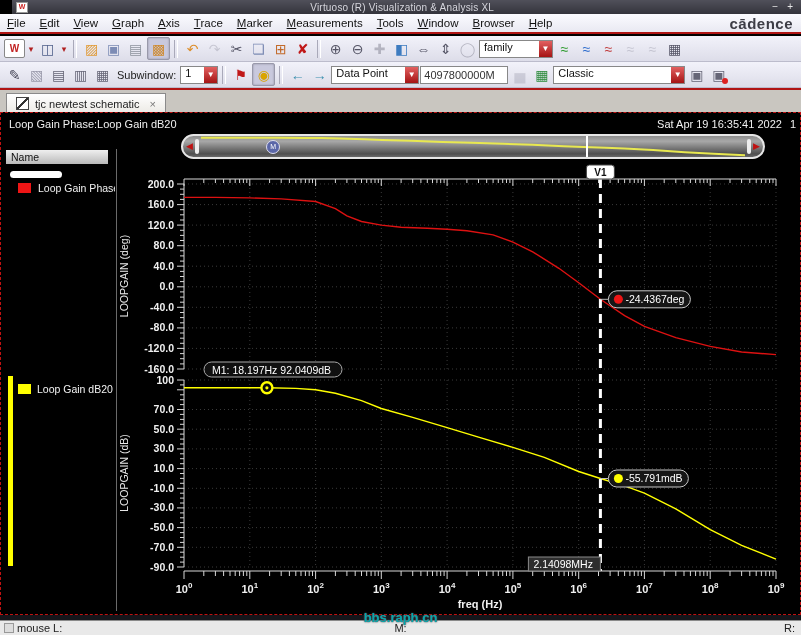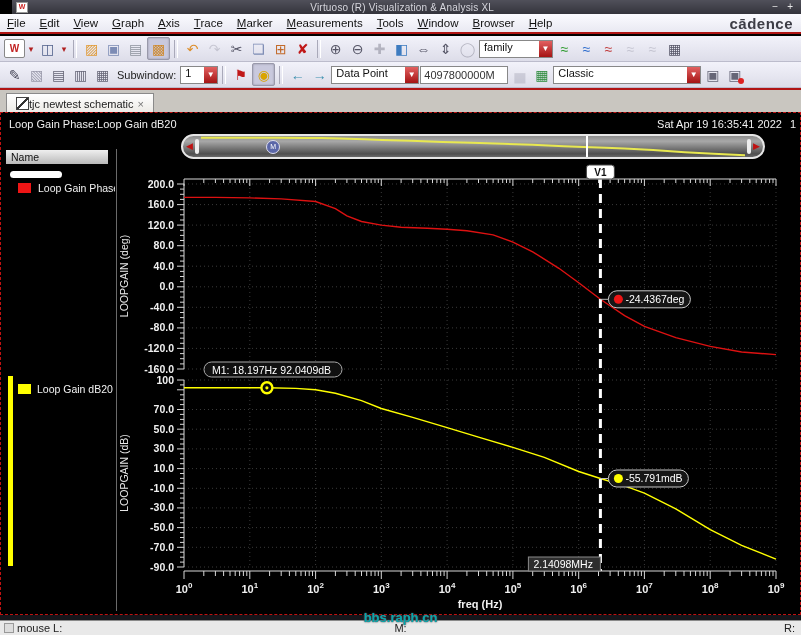--- a/index.html
+++ b/index.html
@@ -35,21 +35,21 @@
   .combo{height:18px;background:#fff;border:1px solid #888;display:flex;align-items:flex-start;
     font-size:11px;color:#111;padding-left:4px;box-sizing:border-box;flex:0 0 auto;}
   .combo .arrow{margin-left:auto;width:13px;align-self:stretch;background:linear-gradient(#e26060,#a51414);
     color:#fff;font-size:8px;display:flex;align-items:center;justify-content:center;}
   .tlabel{font-size:11px;color:#222;margin:0 3px;flex:0 0 auto;}
   .tfield{height:18px;background:#fff;border:1px solid #888;font-size:11px;color:#333;padding:0 3px;
     width:88px;box-sizing:border-box;flex:0 0 auto;font-family:"Liberation Sans",sans-serif;}
   
   .tabbar{position:absolute;left:0;top:88px;width:100%;height:24px;background:#c9c6c0;border-top:2px solid #b01515;box-sizing:border-box;}
   .tab{position:absolute;left:6px;top:3px;height:19px;background:linear-gradient(#ffffff,#eceae5);
-    border:1px solid #8a8a8a;border-bottom:none;display:flex;align-items:center;padding:0 9px;font-size:11px;color:#222;}
+    border:1px solid #8a8a8a;border-bottom:none;display:flex;align-items:center;gap:6px;padding:0 9px;font-size:11px;color:#222;}
   .tab-icon{width:11px;height:11px;border:1px solid #444;
     background:linear-gradient(135deg,#fff 42%,#333 42%,#333 56%,#fff 56%);}
   .tab-close{color:#777;font-size:11px;margin-left:4px;}
   
   .panel{position:absolute;left:0;top:112px;width:801px;height:503px;background:#000;
     border:1px dashed #c01212;box-sizing:border-box;}
   .phead{position:absolute;left:8px;right:4px;top:5px;display:flex;color:#f0f0f0;font-size:11px;}
   .phead .ts{margin-left:auto;}
   .phead .pg{margin-left:8px;}
   
@@ -253,21 +253,21 @@
       <span>Data Point</span>
       <span class="arrow">▼</span>
     </div>
     <input class="tfield" readonly="" value="4097800000M" style="">
     <div class="tbtn disabled">
         <span style="color: rgb(153, 153, 170);">▅</span>
       </div>
       <div class="tbtn">
         <span style="color: rgb(42, 138, 58);">▦</span>
       </div>
-    <div class="combo" style="width:148px;">
+    <div class="combo" style="width:132px;">
       <span>Classic</span>
       <span class="arrow">▼</span>
     </div>
     <div class="tbtn">
         <span style="color: rgb(102, 102, 119);">▣</span>
       </div>
       <div class="tbtn badge">
         <span style="color: rgb(102, 102, 119);">▣</span>
       </div>
   </div>

